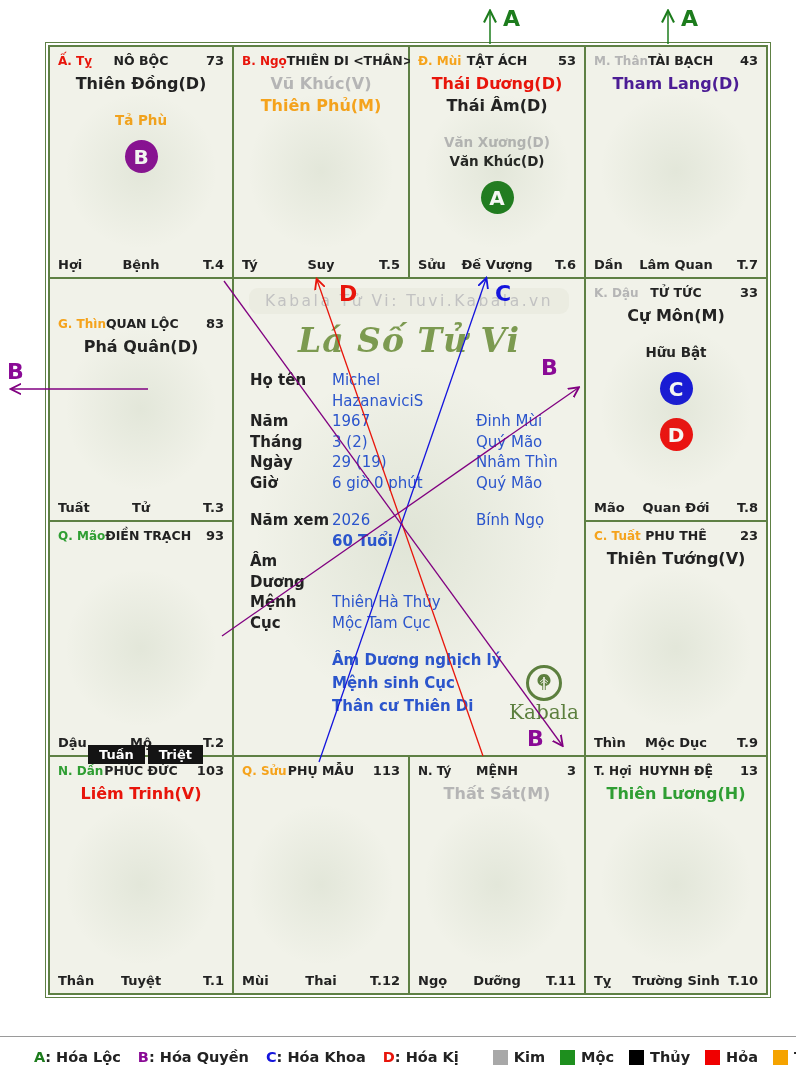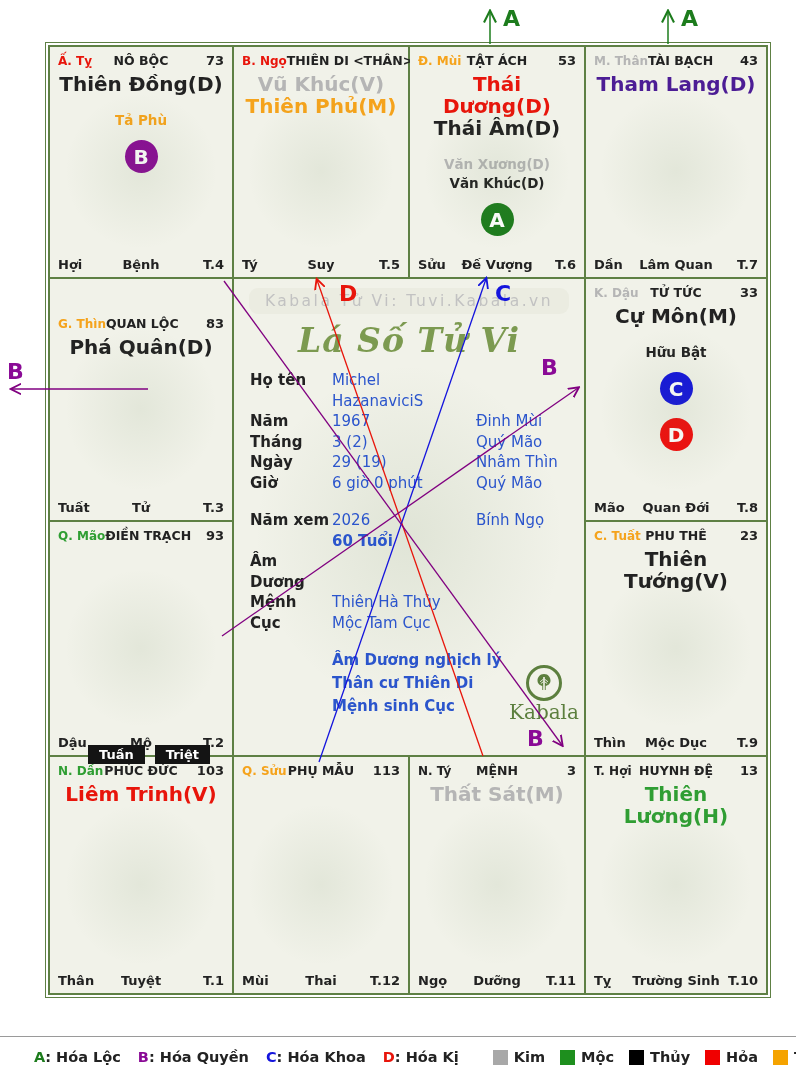--- a/index.html
+++ b/index.html
@@ -23,32 +23,32 @@
   .cellwrap > :nth-child(7){grid-area:3/1} .cellwrap > :nth-child(8){grid-area:3/4}
   .cellwrap > :nth-child(9){grid-area:4/1} .cellwrap > :nth-child(10){grid-area:4/2}
   .cellwrap > :nth-child(11){grid-area:4/3} .cellwrap > :nth-child(12){grid-area:4/4}
 
   .cell-head { display: grid; grid-template-columns: 1fr auto 1fr; align-items: baseline; white-space: nowrap; }
   .canchi { font-size: 12px; font-weight: 700; justify-self: start; }
   .palace { font-size: 12.5px; font-weight: 700; color: #222; }
   .num    { font-size: 13px;  font-weight: 700; justify-self: end; color: #222; }
 
   .stars  { margin-top: 5px; text-align: center; }
-  .star   { font-size: 20px; font-weight: 700; line-height: 22px; }
+  .star   { font-size: 16px; font-weight: 700; line-height: 22px; }
   .minors { margin-top: 16px; text-align: center; }
   .minor  { font-size: 13.5px; font-weight: 700; line-height: 19px; }
   .circles{ margin-top: 10px; display: flex; flex-direction: column; align-items: center; gap: 13px; }
   .circle { width: 33px; height: 33px; border-radius: 50%; color: #fff; font-size: 20px; font-weight: 700;
             display: flex; align-items: center; justify-content: center; }
   .cell-foot { margin-top: auto; display: grid; grid-template-columns: 1fr auto 1fr;
                font-size: 13px; font-weight: 600; color: #222; }
   .cell-foot .stage { justify-self: center; }
   .cell-foot .tnum  { justify-self: end; font-weight: 700; }
 
-  .badges { position: absolute; top: -12px; left: 38px; display: flex; gap: 10px; z-index: 6; }
+  .badges { position: absolute; top: -12px; left: 38px; display: flex; gap: 3px; z-index: 6; }
   .badge  { background: #141414; color: #fff; font-size: 13px; font-weight: 700; padding: 2px 11px; }
 
   
   .center { grid-area: 2 / 2 / 4 / 4; position: relative; background: #f1f2e9; overflow: hidden; }
   .center::before { content:""; position:absolute; inset:18% 6% 10% 6%;
           background: radial-gradient(closest-side, rgba(100,130,80,0.12), rgba(100,130,80,0.0)); }
   .wm-pill { position: relative; width: max-content; margin: 9px auto 0; background: #ebece1; border-radius: 9px;
              padding: 4px 16px; color: #c2c2c2; font-size: 15.5px; letter-spacing: 2.5px; white-space: nowrap; }
   .big-title { margin-top: 7px; text-align: center; font-family: "DejaVu Serif", serif; font-style: italic;
                font-weight: 700; font-size: 33px; color: #7c9a50; letter-spacing: 1px; }
@@ -357,22 +357,22 @@
         <span class="iextra"></span>
       </div>
         <div class="irow">
         <span class="ilabel">Cục</span>
         <span class="ivalue" data-w="">Mộc Tam Cục</span>
         <span class="iextra"></span>
       </div>
       </div>
     <div class="notes">
         <div class="note">Âm Dương nghịch lý</div>
+        <div class="note">Mệnh sinh Cục</div>
         <div class="note">Thân cư Thiên Di</div>
-        <div class="note">Mệnh sinh Cục</div>
       </div>
     <div class="logo">
       <div class="logo-circle">
         <svg width="24" height="24" viewBox="0 0 24 24">
           <path d="M12 3 C7.5 3 5.5 6.5 5.5 9.5 C5.5 12.8 8 14.6 10.3 14.8 L10.3 19 L13.7 19 L13.7 14.8 C16 14.6 18.5 12.8 18.5 9.5 C18.5 6.5 16.5 3 12 3 Z M12 5 L12 13" fill="#5c7f3e"></path>
           <path d="M11.2 6 L11.2 19 L12.8 19 L12.8 6 Z" fill="#f1f2e9"></path>
           <path d="M11.6 8 L8 10.8 M12.4 8 L16 10.8 M11.6 10.5 L8.8 12.6 M12.4 10.5 L15.2 12.6" stroke="#f1f2e9" stroke-width="0.9" fill="none"></path>
         </svg>
       </div>
       <div class="logo-text">Kabala</div>

